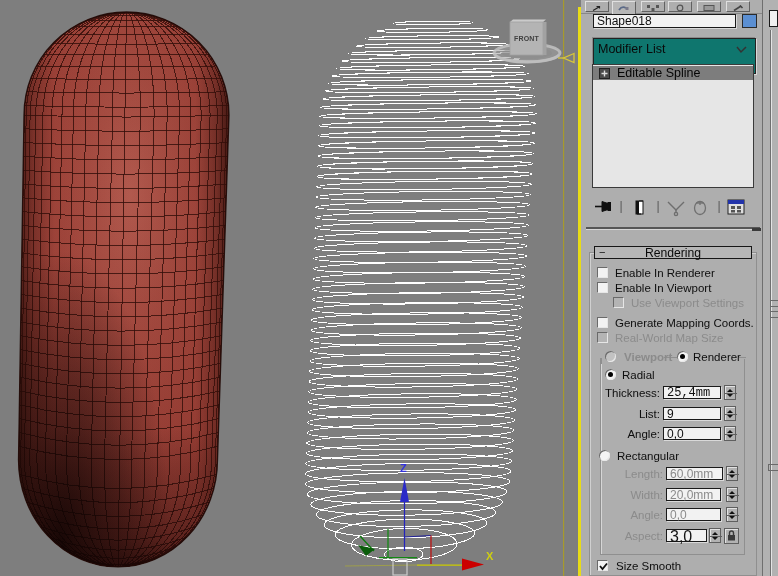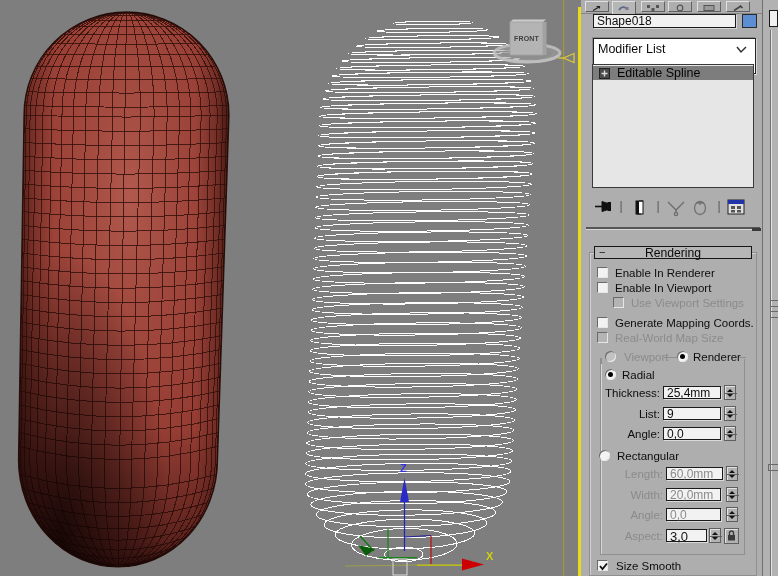--- a/index.html
+++ b/index.html
@@ -233,21 +233,21 @@
 <div style="position:absolute;left:726px;top:1px;width:24px;height:11px;background:#aeaeae;border-top:1px solid #e0e0e0;border-left:1px solid #e0e0e0;border-right:1px solid #616161;border-bottom:1px solid #616161;">
     <svg width="22" height="10" style="position:absolute;left:0;top:1px">
       <path d="M 7 7.5 L 14 3" stroke="#444" stroke-width="1.6"></path>
       <path d="M 13 2.5 L 15.5 5" stroke="#444" stroke-width="1.6"></path>
     </svg>
   </div>
 <div style="position:absolute;left:593px;top:14px;width:143px;height:14px;background:#f2f2f2;border:1px solid #1a1a1a;box-shadow: 1px 1px 0 #d9d9d9;">
     <div style="position:absolute;left:3px;top:0px;height:13px;line-height:13px;font-family:'Liberation Sans',sans-serif;font-size:12px;color:#0e0e0e;white-space:nowrap">Shape018</div>
   </div>
 <div style="position:absolute;left:742px;top:14px;width:15px;height:14px;background:#5b8fd2;border:1px solid #2a2a2a;"></div>
-<div style="position:absolute;left:593px;top:38px;width:163px;height:36px;background:#ffffff;border:1px solid #222;box-shadow: -1px -1px 0 #8a8a8a, 1px 1px 0 #d9d9d9;">
+<div style="position:absolute;left:593px;top:38px;width:163px;height:36px;background:#0f766e;border:1px solid #222;box-shadow: -1px -1px 0 #8a8a8a, 1px 1px 0 #d9d9d9;">
     <div style="position:absolute;left:4px;top:0;height:20px;line-height:20px;font-family:'Liberation Sans',sans-serif;font-size:12.5px;color:#0a0a0a">Modifier List</div>
     <svg width="12" height="8" style="position:absolute;right:7px;top:7px">
       <path d="M 1 1 L 5 6 L 10 1" stroke="#333" stroke-width="1.5" fill="none"></path>
     </svg>
   </div>
 <div style="position:absolute;left:592px;top:64px;width:162px;height:124px;background:#e6e6e6;border:1px solid #3a3a3a;"></div>
 <div style="position:absolute;left:593px;top:66px;width:160px;height:14px;background:#7d7d7d;"></div>
 <div style="position:absolute;left:599px;top:67.5px;width:11px;height:11px;background:#4a4a4a;border:1px solid #222;">
     <svg width="11" height="11" style="position:absolute;left:-1px;top:-1px">
       <path d="M 2.5 5.5 L 8.5 5.5 M 5.5 2.5 L 5.5 8.5" stroke="#ddd" stroke-width="1.4"></path>
@@ -302,32 +302,32 @@
 <div style="position:absolute;left:597px;top:317px;width:11px;height:11px;background:#f2f2f2;border-top:1px solid #6a6a6a;border-left:1px solid #6a6a6a;border-bottom:1px solid #e6e6e6;border-right:1px solid #e6e6e6;"></div>
 <div style="position:absolute;left:615px;top:315.5px;height:15px;line-height:15px;white-space:nowrap;font-family:'Liberation Sans',sans-serif;font-size:11.5px;color:#0e0e0e;font-weight:normal;">Generate Mapping Coords.</div>
 <div style="position:absolute;left:597px;top:332px;width:11px;height:11px;background:#b4b4b4;border-top:1px solid #6a6a6a;border-left:1px solid #6a6a6a;border-bottom:1px solid #e6e6e6;border-right:1px solid #e6e6e6;"></div>
 <div style="position:absolute;left:615px;top:330.5px;height:15px;line-height:15px;white-space:nowrap;font-family:'Liberation Sans',sans-serif;font-size:11.5px;color:#8b8b8b;font-weight:normal;">Real-World Map Size</div>
 <div style="position:absolute;left:600px;top:357px;width:145px;height:198px;border:1px solid #8f8f8f;box-shadow: inset 1px 1px 0 #d6d6d6;"></div>
 <div style="position:absolute;left:600px;top:356px;width:146px;height:3px;background:#aeaeae;"></div>
 <div style="position:absolute;left:664px;top:356.5px;width:13px;height:1px;background:#8f8f8f;"></div>
 <div style="position:absolute;left:739px;top:356.5px;width:7px;height:1px;background:#8f8f8f;"></div>
 <div style="position:absolute;left:600px;top:357.5px;width:2px;height:6px;background:#8f8f8f;"></div>
 <div style="position:absolute;left:605px;top:351px;width:11px;height:11px;border-radius:50%;background:#c2c2c2;box-shadow: inset 1px 1px 0 #6a6a6a, inset -1px -1px 0 #e8e8e8;"></div>
-<div style="position:absolute;left:624px;top:349.5px;height:15px;line-height:15px;white-space:nowrap;font-family:'Liberation Sans',sans-serif;font-size:11.5px;color:#8b8b8b;font-weight:normal;">Viewport</div>
+<div style="position:absolute;left:624px;top:349.5px;height:15px;line-height:15px;white-space:nowrap;font-family:'Liberation Sans',sans-serif;font-size:11.5px;color:#8b8b8b;font-weight:bold;">Viewport</div>
 <div style="position:absolute;left:677px;top:351px;width:11px;height:11px;border-radius:50%;background:#f4f4f4;box-shadow: inset 1px 1px 0 #6a6a6a, inset -1px -1px 0 #e8e8e8;">
     <div style="position:absolute;left:3px;top:3px;width:5px;height:5px;background:#000;border-radius:50%"></div>
   </div>
 <div style="position:absolute;left:693px;top:349.5px;height:15px;line-height:15px;white-space:nowrap;font-family:'Liberation Sans',sans-serif;font-size:11.5px;color:#0e0e0e;font-weight:normal;">Renderer</div>
 <div style="position:absolute;left:605px;top:369px;width:11px;height:11px;border-radius:50%;background:#f4f4f4;box-shadow: inset 1px 1px 0 #6a6a6a, inset -1px -1px 0 #e8e8e8;">
     <div style="position:absolute;left:3px;top:3px;width:5px;height:5px;background:#000;border-radius:50%"></div>
   </div>
 <div style="position:absolute;left:622px;top:367.5px;height:15px;line-height:15px;white-space:nowrap;font-family:'Liberation Sans',sans-serif;font-size:11.5px;color:#0e0e0e;font-weight:normal;">Radial</div>
 <div style="position:absolute;left:540px;top:385.5px;width:120px;height:15px;line-height:15px;text-align:right;font-family:'Liberation Sans',sans-serif;font-size:11.5px;color:#0e0e0e;font-weight:normal;">Thickness:</div>
 <div style="position:absolute;left:663px;top:386px;width:58px;height:13px;background:#f2f2f2;border:1px solid #1a1a1a;box-shadow: 1px 1px 0 #d9d9d9;">
-    <div style="position:absolute;left:3px;top:0px;height:25px;line-height:13px;font-family:Liberation Sans, sans-serif;font-size:12px;color:#0e0e0e;white-space:nowrap">25,4mm</div>
+    <div style="position:absolute;left:3px;top:0px;height:25px;line-height:13px;font-family:Liberation Mono, monospace;font-size:12px;color:#0e0e0e;white-space:nowrap">25,4mm</div>
   </div>
 <div style="position:absolute;left:724px;top:385px;width:12px;height:15px;background:#b2b2b2;border:1px solid #5f5f5f;box-shadow: inset 1px 1px 0 #e2e2e2;">
     <div style="position:absolute;left:0;top:7px;width:12px;height:1px;background:#5f5f5f"></div>
     <div style="position:absolute;left:2px;top:2.5px;width:0;height:0;border-left:3px solid transparent;border-right:3px solid transparent;border-bottom:3.5px solid #111"></div>
     <div style="position:absolute;left:2px;top:8px;width:0;height:0;border-left:3px solid transparent;border-right:3px solid transparent;border-top:3.5px solid #111"></div>
   </div>
 <div style="position:absolute;left:540px;top:406.5px;width:120px;height:15px;line-height:15px;text-align:right;font-family:'Liberation Sans',sans-serif;font-size:11.5px;color:#0e0e0e;font-weight:normal;">List:</div>
 <div style="position:absolute;left:663px;top:407px;width:58px;height:13px;background:#f2f2f2;border:1px solid #1a1a1a;box-shadow: 1px 1px 0 #d9d9d9;">
     <div style="position:absolute;left:3px;top:0px;height:13px;line-height:13px;font-family:'Liberation Sans',sans-serif;font-size:12px;color:#0e0e0e;white-space:nowrap">9</div>
   </div>
@@ -369,21 +369,21 @@
 <div style="position:absolute;left:666px;top:508px;width:55px;height:13px;background:#f2f2f2;border:1px solid #1a1a1a;box-shadow: 1px 1px 0 #d9d9d9;">
     <div style="position:absolute;left:3px;top:0px;height:13px;line-height:13px;font-family:'Liberation Sans',sans-serif;font-size:12px;color:#8b8b8b;white-space:nowrap">0,0</div>
   </div>
 <div style="position:absolute;left:726px;top:507px;width:12px;height:15px;background:#b2b2b2;border:1px solid #5f5f5f;box-shadow: inset 1px 1px 0 #e2e2e2;">
     <div style="position:absolute;left:0;top:7px;width:12px;height:1px;background:#5f5f5f"></div>
     <div style="position:absolute;left:2px;top:2.5px;width:0;height:0;border-left:3px solid transparent;border-right:3px solid transparent;border-bottom:3.5px solid #111"></div>
     <div style="position:absolute;left:2px;top:8px;width:0;height:0;border-left:3px solid transparent;border-right:3px solid transparent;border-top:3.5px solid #111"></div>
   </div>
 <div style="position:absolute;left:543px;top:528.5px;width:120px;height:15px;line-height:15px;text-align:right;font-family:'Liberation Sans',sans-serif;font-size:11.5px;color:#8b8b8b;font-weight:normal;">Aspect:</div>
 <div style="position:absolute;left:666px;top:529px;width:41px;height:13px;background:#f2f2f2;border:1px solid #1a1a1a;box-shadow: 1px 1px 0 #d9d9d9;">
-    <div style="position:absolute;left:3px;top:0px;height:13px;line-height:13px;font-family:'Liberation Sans',sans-serif;font-size:13px;color:#141414;white-space:nowrap">3,0</div>
+    <div style="position:absolute;left:3px;top:0px;height:13px;line-height:13px;font-family:'Liberation Sans',sans-serif;font-size:16px;color:#141414;white-space:nowrap">3,0</div>
   </div>
 <div style="position:absolute;left:709px;top:528px;width:12px;height:15px;background:#b2b2b2;border:1px solid #5f5f5f;box-shadow: inset 1px 1px 0 #e2e2e2;">
     <div style="position:absolute;left:0;top:7px;width:12px;height:1px;background:#5f5f5f"></div>
     <div style="position:absolute;left:2px;top:2.5px;width:0;height:0;border-left:3px solid transparent;border-right:3px solid transparent;border-bottom:3.5px solid #111"></div>
     <div style="position:absolute;left:2px;top:8px;width:0;height:0;border-left:3px solid transparent;border-right:3px solid transparent;border-top:3.5px solid #111"></div>
   </div>
 <div style="position:absolute;left:724px;top:528px;width:15px;height:16px;background:#b2b2b2;border:1px solid #5f5f5f;box-shadow: inset 1px 1px 0 #e2e2e2;">
     <svg width="13" height="14" style="position:absolute;left:0;top:0">
       <rect x="3" y="6" width="7" height="5.5" fill="#3a3a3a"></rect>
       <path d="M 4.5 6 L 4.5 4 A 2 2 0 0 1 8.5 4 L 8.5 6" stroke="#3a3a3a" stroke-width="1.4" fill="none"></path>

